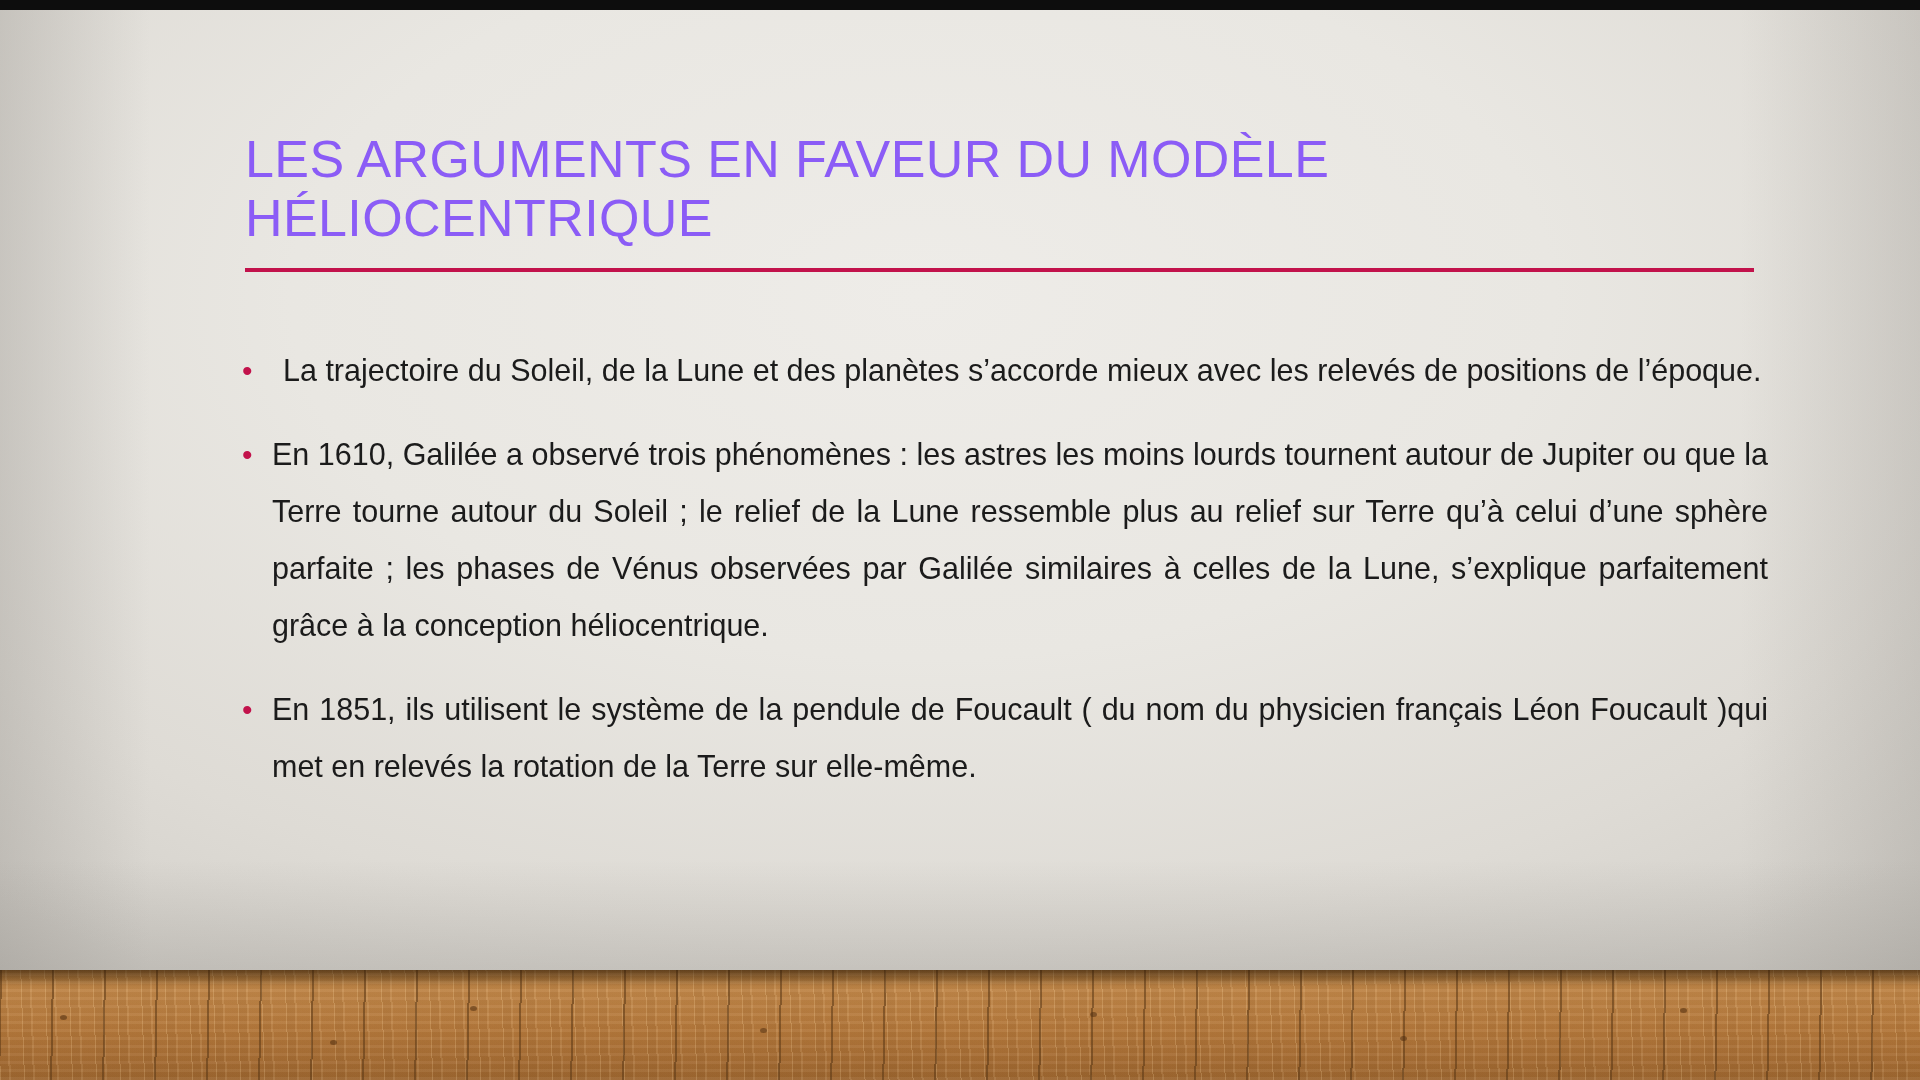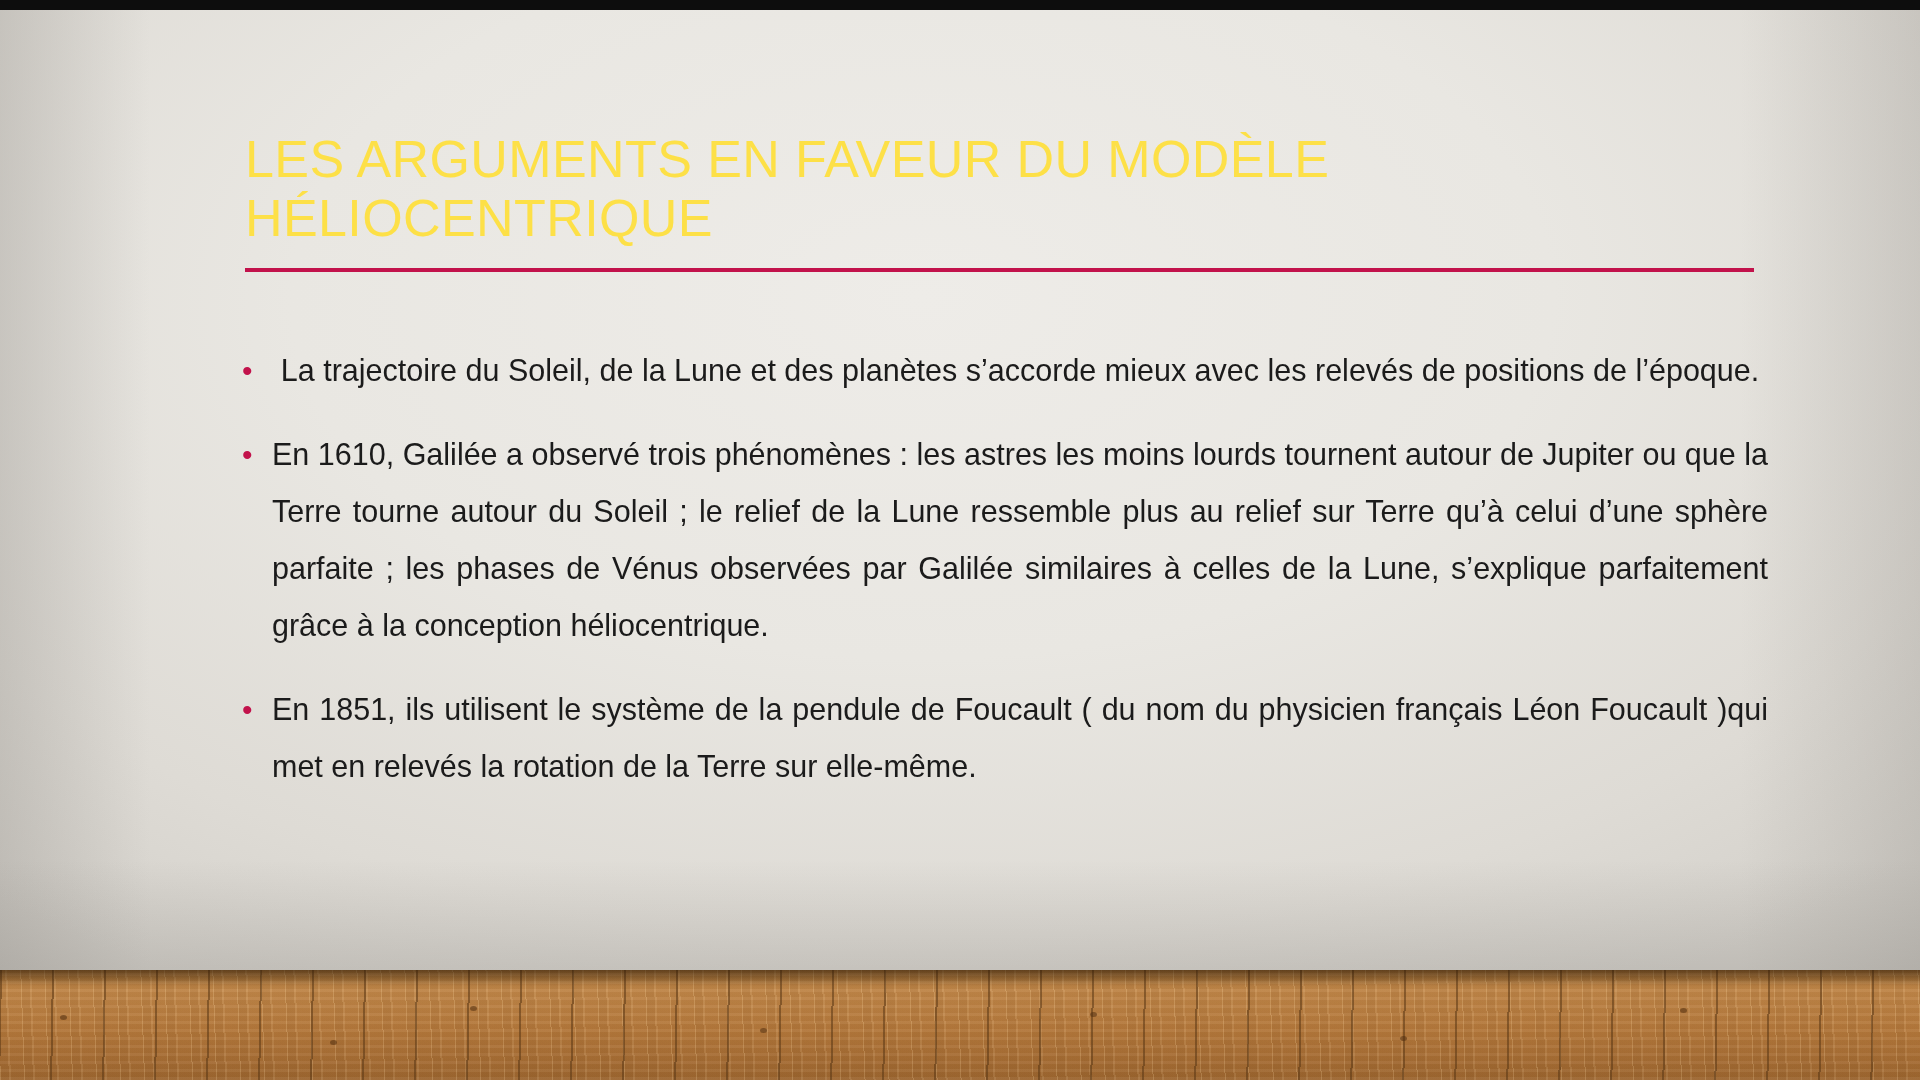--- a/index.html
+++ b/index.html
@@ -127,21 +127,21 @@
     position: absolute;
     left: 245px;
     top: 120px;
     width: 1510px;
   }
   .slide-title {
     font-family: "Liberation Sans", sans-serif;
     font-size: 52px;
     line-height: 1.13;
     letter-spacing: 0.4px;
-    color: #fde047;
+    color: #8b5cf6;
     font-weight: 400;
     white-space: pre-line;
   }
   .title-rule {
     margin-top: 20px;
     width: 1509px;
     height: 4px;
     background: #c2124b;
   }
 
@@ -168,21 +168,21 @@
   }
   .bullet-text {
     flex: 1 1 auto;
     font-family: "Liberation Sans", sans-serif;
     font-size: 30.5px;
     line-height: 57px;
     color: #1b1b1b;
     text-align: justify;
     text-justify: inter-word;
   }
-  .bullet-text.no-justify { text-align: center; }
+  .bullet-text.no-justify { text-align: left; margin-left: 11px; }
 </style>
 </head>
 <body>
 
 <div id="slide">
 
   <div class="top-strip"></div>
 
   <div class="wall"></div>
   <div class="wall-shade-left"></div>

